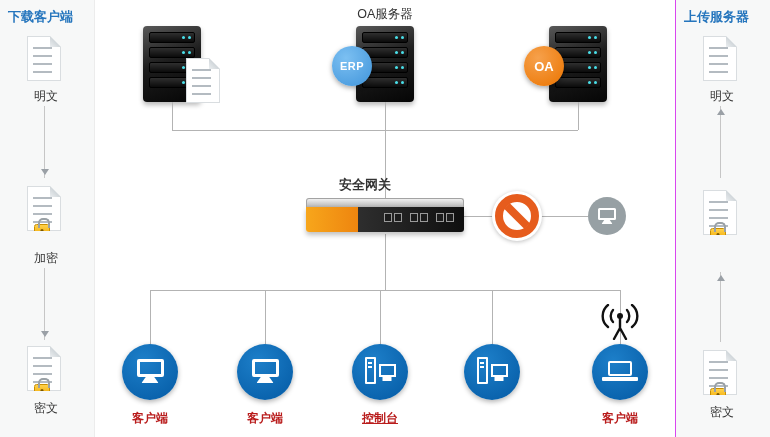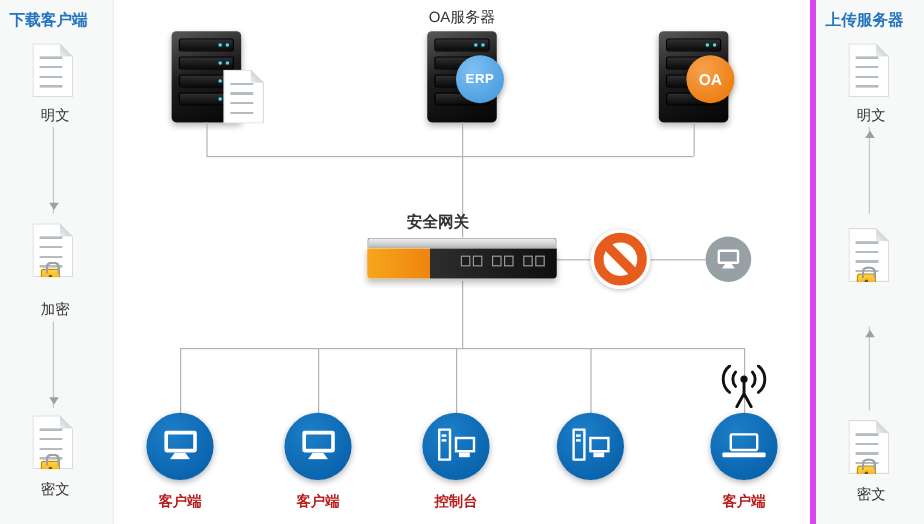--- a/index.html
+++ b/index.html
@@ -2,21 +2,21 @@
 <html><head>
 <meta charset="utf-8">
 <style>
   * { margin:0; padding:0; box-sizing:border-box; }
   body { font-family:"Liberation Sans", sans-serif; background:#fff; }
   .canvas { position:relative; width:770px; height:437px; background:#ffffff; overflow:hidden; }
 
   
   .panel { position:absolute; top:0; width:95px; height:437px; background:#f7f8f8; }
   .panel.left  { left:0;   border-right:1px solid #ececec; }
-  .panel.right { left:675px; border-left:5px solid #d946ef; }
+  .panel.right { left:675px; border-left:1px solid #d946ef; }
   .panel-title { position:absolute; top:8px; left:8px; font-size:13px; font-weight:600; color:#2575bd; }
 
   
   .doc { position:absolute; width:34px; height:45px; background:#fff;
          clip-path:polygon(0 0, calc(100% - 11px) 0, 100% 11px, 100% 100%, 0 100%);
          box-shadow:inset 0 0 0 1px #d9dde0; filter:drop-shadow(1px 2px 2px rgba(0,0,0,.15)); }
   .doc .fold { position:absolute; top:0; right:0; width:11px; height:11px;
          background:linear-gradient(to bottom left, transparent 0 50%, #cfd5d9 50%, #eceff1 100%); }
   .doc .doc-lines { position:absolute; left:6px; right:9px; top:11px; height:26px;
          background:repeating-linear-gradient(to bottom, #b4bbc1 0 2px, transparent 2px 8px); }
@@ -43,21 +43,21 @@
   .server { position:absolute; width:58px; height:76px; border-radius:4px; padding:6px 6px;
             background:linear-gradient(160deg,#585858,#1d1d1d 45%,#050505);
             box-shadow:0 3px 5px rgba(0,0,0,.28); }
   .server .slot { position:relative; height:11px; margin-bottom:4px; border-radius:2px;
             background:linear-gradient(#2f2f2f,#0b0b0b); border:1px solid #000; }
   .server .slot::after { content:''; position:absolute; right:3px; top:3px; width:3px; height:3px;
             border-radius:50%; background:#49dfe9; box-shadow:-6px 0 0 #49dfe9; }
 
   .badge-circle { position:absolute; width:40px; height:40px; border-radius:50%;
             display:flex; align-items:center; justify-content:center;
-            color:#fff; font-weight:bold; box-shadow:0 2px 5px rgba(0,0,0,.35);margin-left:48px; }
+            color:#fff; font-weight:bold; box-shadow:0 2px 5px rgba(0,0,0,.35); }
   .badge-erp { background:radial-gradient(circle at 35% 30%, #7cc0f2, #4f9fe0 75%); font-size:11px; letter-spacing:.5px; }
   .badge-oa  { background:radial-gradient(circle at 35% 30%, #f6a14c, #ee7f12 75%); font-size:13px; }
 
   
   .hline, .vline { position:absolute; background:#b3b3b3; z-index:1; }
   .hline { height:1px; }
   .vline { width:1px; }
 
   
   .gw-label { position:absolute; left:310px; top:176px; width:110px; text-align:center;
@@ -250,21 +250,21 @@
     <span class="g-mon"></span>
   </div>
   <div class="ep-label" style="left:210px;">客户端</div>
 
   <div class="ep" style="left:352px;">
     <span class="g-desk">
       <span class="g-tower"></span>
       <span class="g-screen"></span>
     </span>
   </div>
-  <div class="ep-label" style="left:325px;">控制台</div>
+  <div class="ep-label" style="left:325px;text-decoration:underline;">控制台</div>
 
   <div class="ep" style="left:464px;">
     <span class="g-desk">
       <span class="g-tower"></span>
       <span class="g-screen"></span>
     </span>
   </div>
 
   <svg class="antenna" width="40" height="36" viewBox="0 0 40 36">
     <circle cx="20" cy="12" r="3" fill="#111"></circle>

